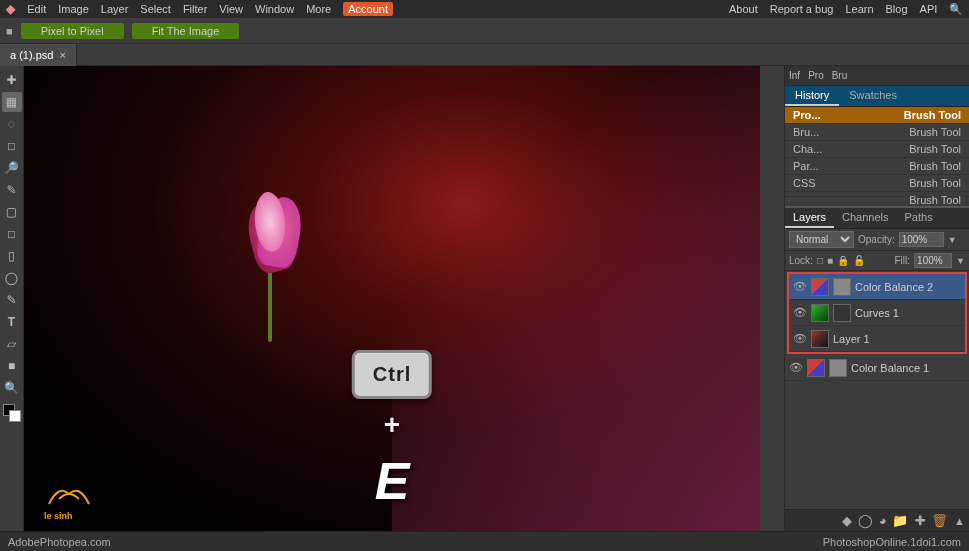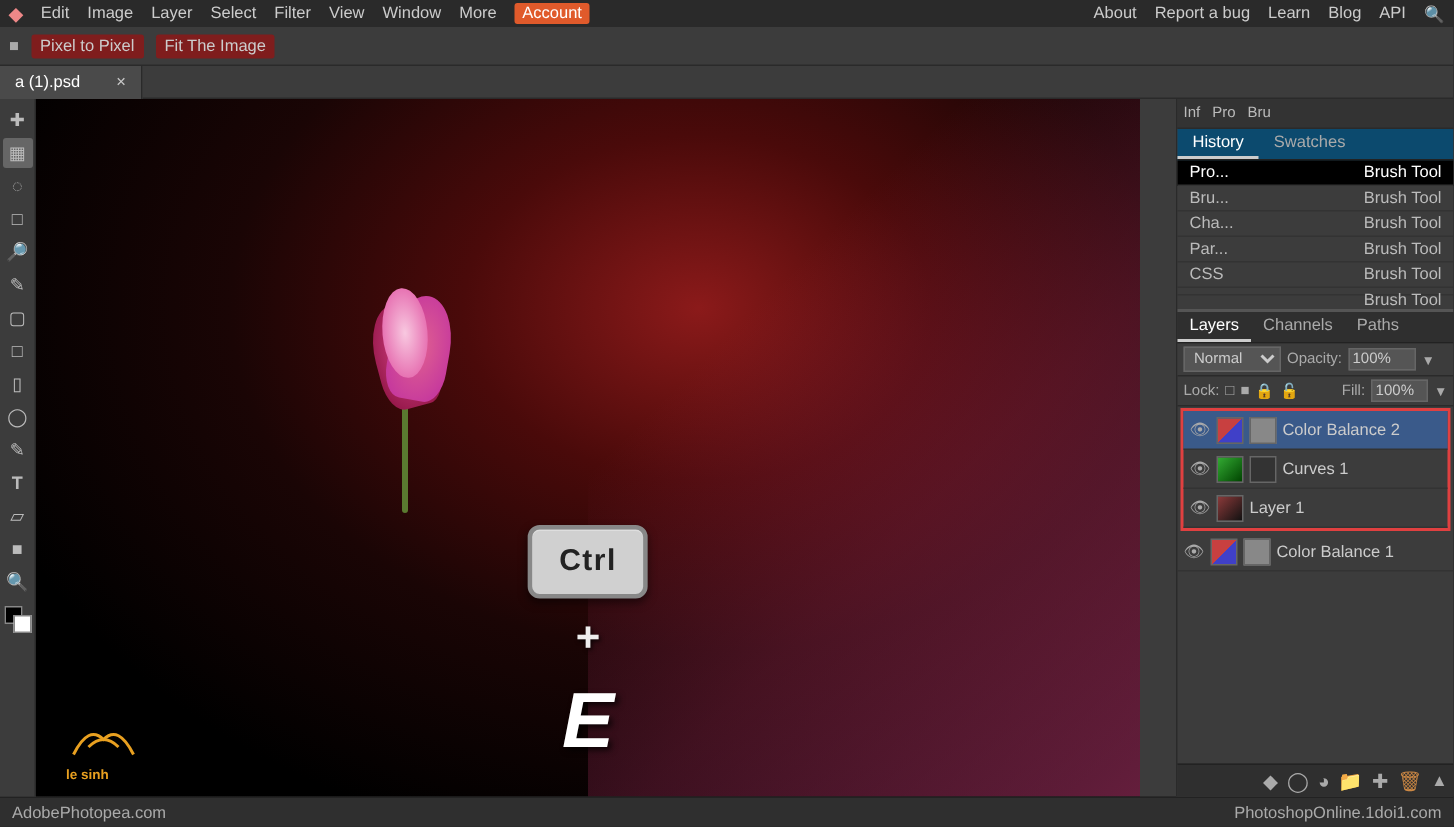--- a/index.html
+++ b/index.html
@@ -34,24 +34,24 @@
       height: 26px;
       background: #3c3c3c;
       display: flex;
       align-items: center;
       padding: 0 6px;
       gap: 8px;
       border-bottom: 1px solid #2a2a2a;
       font-size: 11px;
     }
     .toolbar-btn {
-      background: #7f1d1d;
+      background: #4d7c0f;
       border: none;
       color: #ccc;
-      padding: 2px 6px;
+      padding: 2px 20px;
       cursor: pointer;
       border-radius: 2px;
       font-size: 11px;
     }
 
     
     .tabs-bar {
       height: 22px;
       background: #3c3c3c;
       display: flex;
@@ -61,21 +61,21 @@
     .tab {
       background: #555;
       color: #ccc;
       padding: 2px 10px;
       font-size: 11px;
       cursor: pointer;
       border-right: 1px solid #2a2a2a;
       height: 22px;
       display: flex;
       align-items: center;
-      gap: 24px;
+      gap: 6px;
     }
     .tab.active { background: #4a4a4a; color: #fff; }
     .tab-close { cursor: pointer; opacity: 0.7; }
 
     
     .main-layout {
       display: flex;
       height: calc(551px - 18px - 26px - 22px - 20px);
     }
 
@@ -219,21 +219,21 @@
     .history-list {
       list-style: none;
       font-size: 11px;
     }
     .history-item {
       padding: 2px 8px;
       color: #bbb;
       cursor: pointer;
       border-bottom: 1px solid #333;
     }
-    .history-item.highlight { background: #000000; color: #fff; }
+    .history-item.highlight { background: #a16207; color: #fff; font-weight: bold; }
 
     
     .layers-panel {
       flex: 1;
       display: flex;
       flex-direction: column;
       border-top: 2px solid #555;
     }
     .layers-tabs {
       display: flex;

